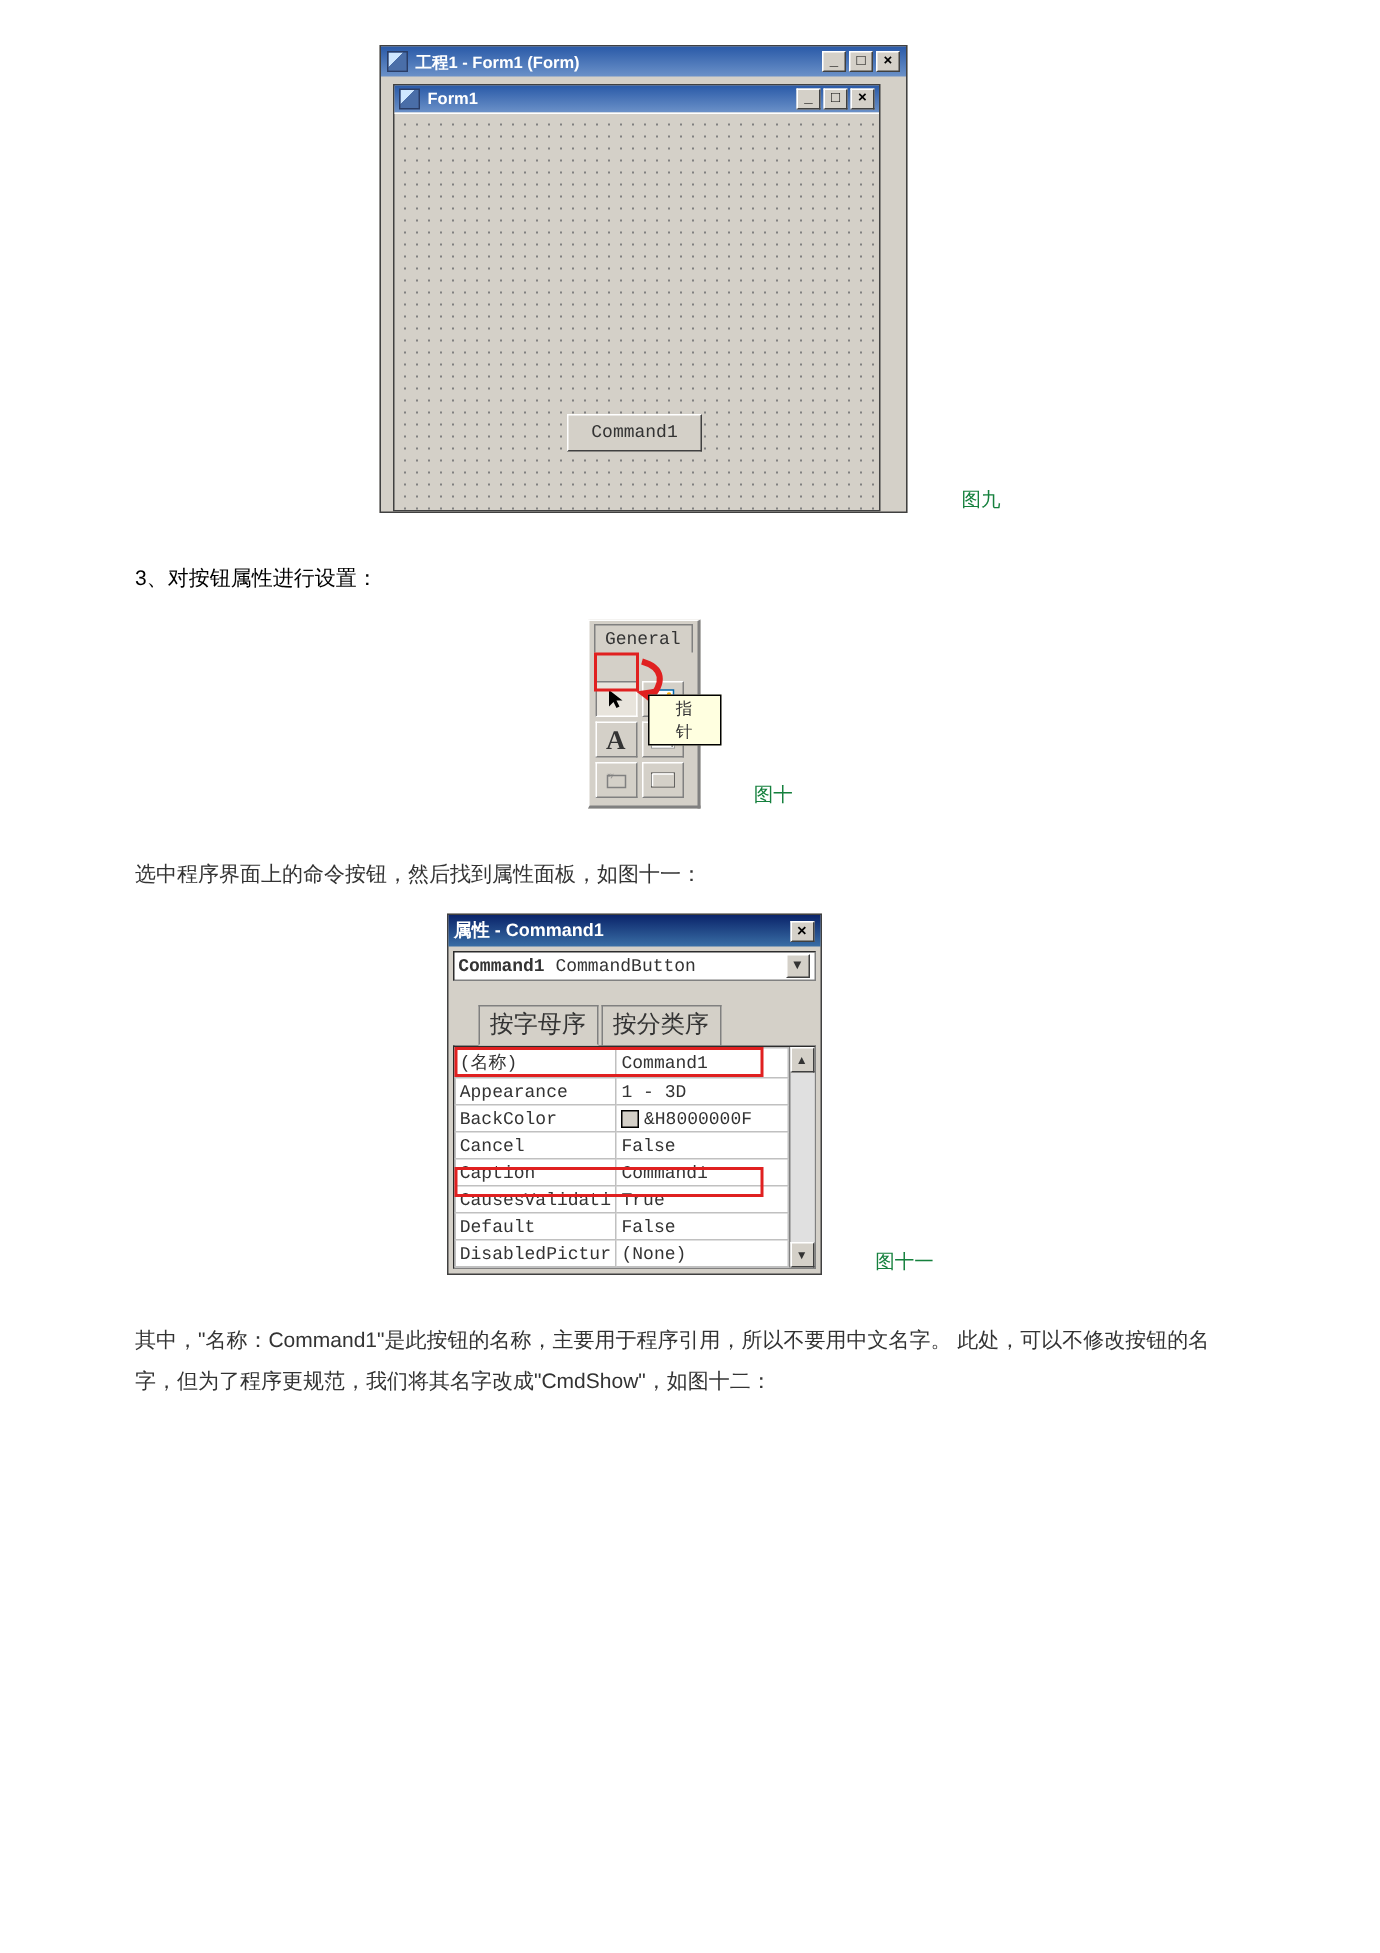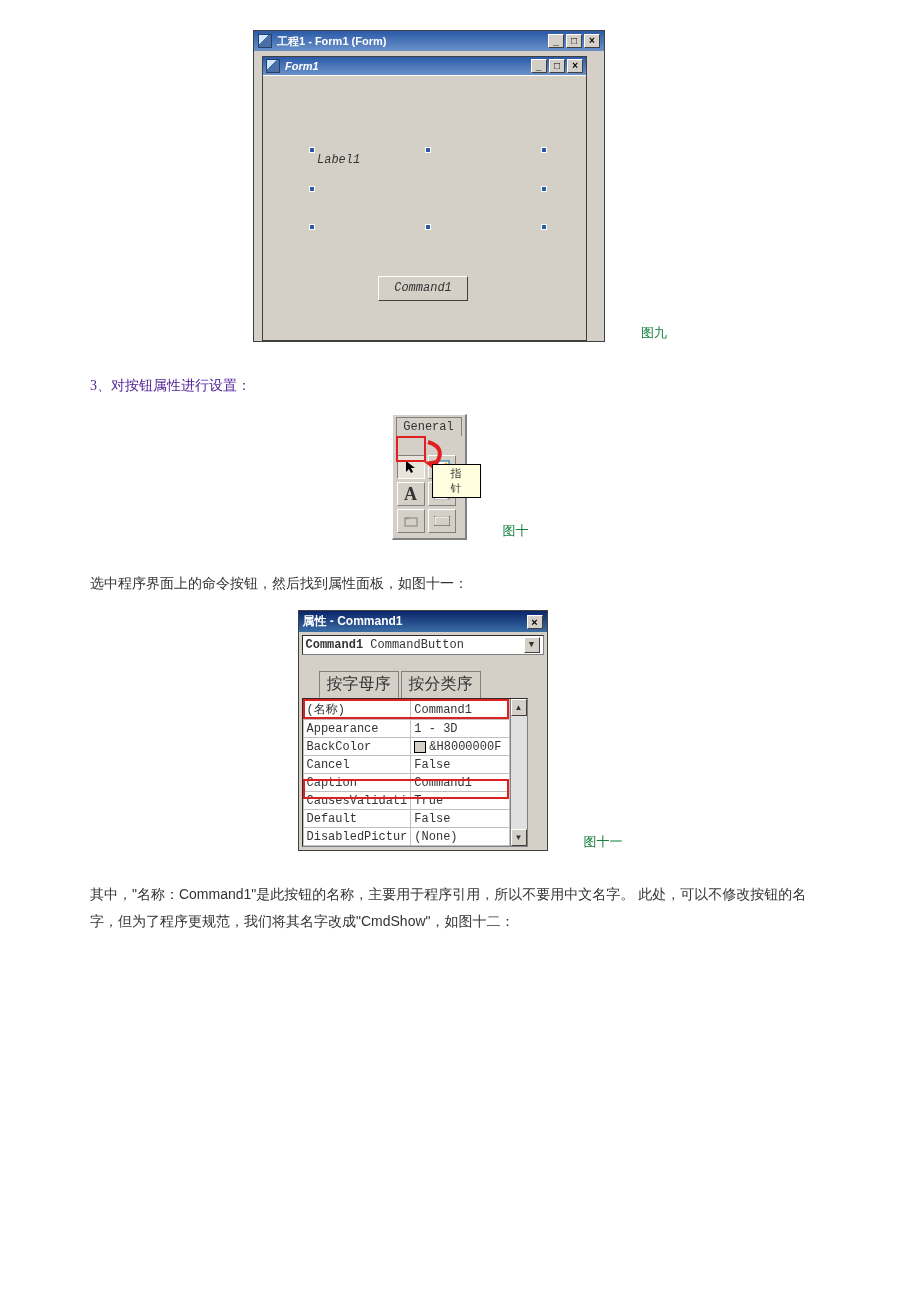--- a/index.html
+++ b/index.html
@@ -64,21 +64,20 @@
     line-height: 12px;
     font-size: 10px;
     font-weight: bold;
     color: #000;
     font-family: Arial;
   }
   .outer-body {
     padding: 5px;
     height: 290px;
     position: relative;
-    font-style: italic;
   }
   .inner-window {
     width: 325px;
     border: 1px solid #404040;
     background: #d4d0c8;
     position: absolute;
     top: 5px; left: 8px;
   }
   .inner-title {
     display: flex; align-items: center;
@@ -121,21 +120,21 @@
     text-align: center;
     line-height: 23px;
   }
 
   
   .para {
     line-height: 1.9;
     margin: 14px 0;
     font-size: 14px;
   }
-  .red { color: #4c1d95; font-family: Liberation Serif, serif; }
+  .red { color: #000000; }
 
   
   .toolbox {
     width: 75px;
     background: #d4d0c8;
     border-top: 1px solid #fff;
     border-left: 1px solid #fff;
     border-right: 2px solid #808080;
     border-bottom: 2px solid #808080;
     padding-bottom: 5px;
@@ -247,21 +246,21 @@
     background: #d4d0c8;
   }
   .prop-tab.active {
     background: #d4d0c8;
     border-bottom: 1px solid #d4d0c8;
     position: relative;
     z-index: 2;
   }
   .prop-grid-wrap {
     border: 1px inset #808080;
-    margin: 0 19px 3px 3px;
+    margin: 0 3px 3px 3px;
     background: #fff;
     display: flex;
     position: relative;
   }
   .prop-grid {
     flex: 1;
     border-collapse: collapse;
     font-family: "Courier New", monospace;
     font-size: 12px;
   }
@@ -329,31 +328,20 @@
           <div class="inner-title">
             <div class="vb-icon"></div>
             <div class="title-text">Form1</div>
             <div class="win-btns">
               <div class="win-btn">_</div>
               <div class="win-btn">□</div>
               <div class="win-btn">×</div>
             </div>
           </div>
           <div class="inner-body">
-            <div class="label-box">
-              <span>Label1</span>
-              <div class="sel-handle" style="top:-4px;left:-4px"></div>
-              <div class="sel-handle" style="top:-4px;left:calc(50% - 3px)"></div>
-              <div class="sel-handle" style="top:-4px;right:-4px"></div>
-              <div class="sel-handle" style="top:calc(50% - 3px);left:-4px"></div>
-              <div class="sel-handle" style="top:calc(50% - 3px);right:-4px"></div>
-              <div class="sel-handle" style="bottom:-4px;left:-4px"></div>
-              <div class="sel-handle" style="bottom:-4px;left:calc(50% - 3px)"></div>
-              <div class="sel-handle" style="bottom:-4px;right:-4px"></div>
-            </div>
             <div class="cmd-button">
               <span>Command1</span>
             </div>
           </div>
         </div>
       </div>
     </div>
     <span class="fig-label">图九</span>
   </div>
 

